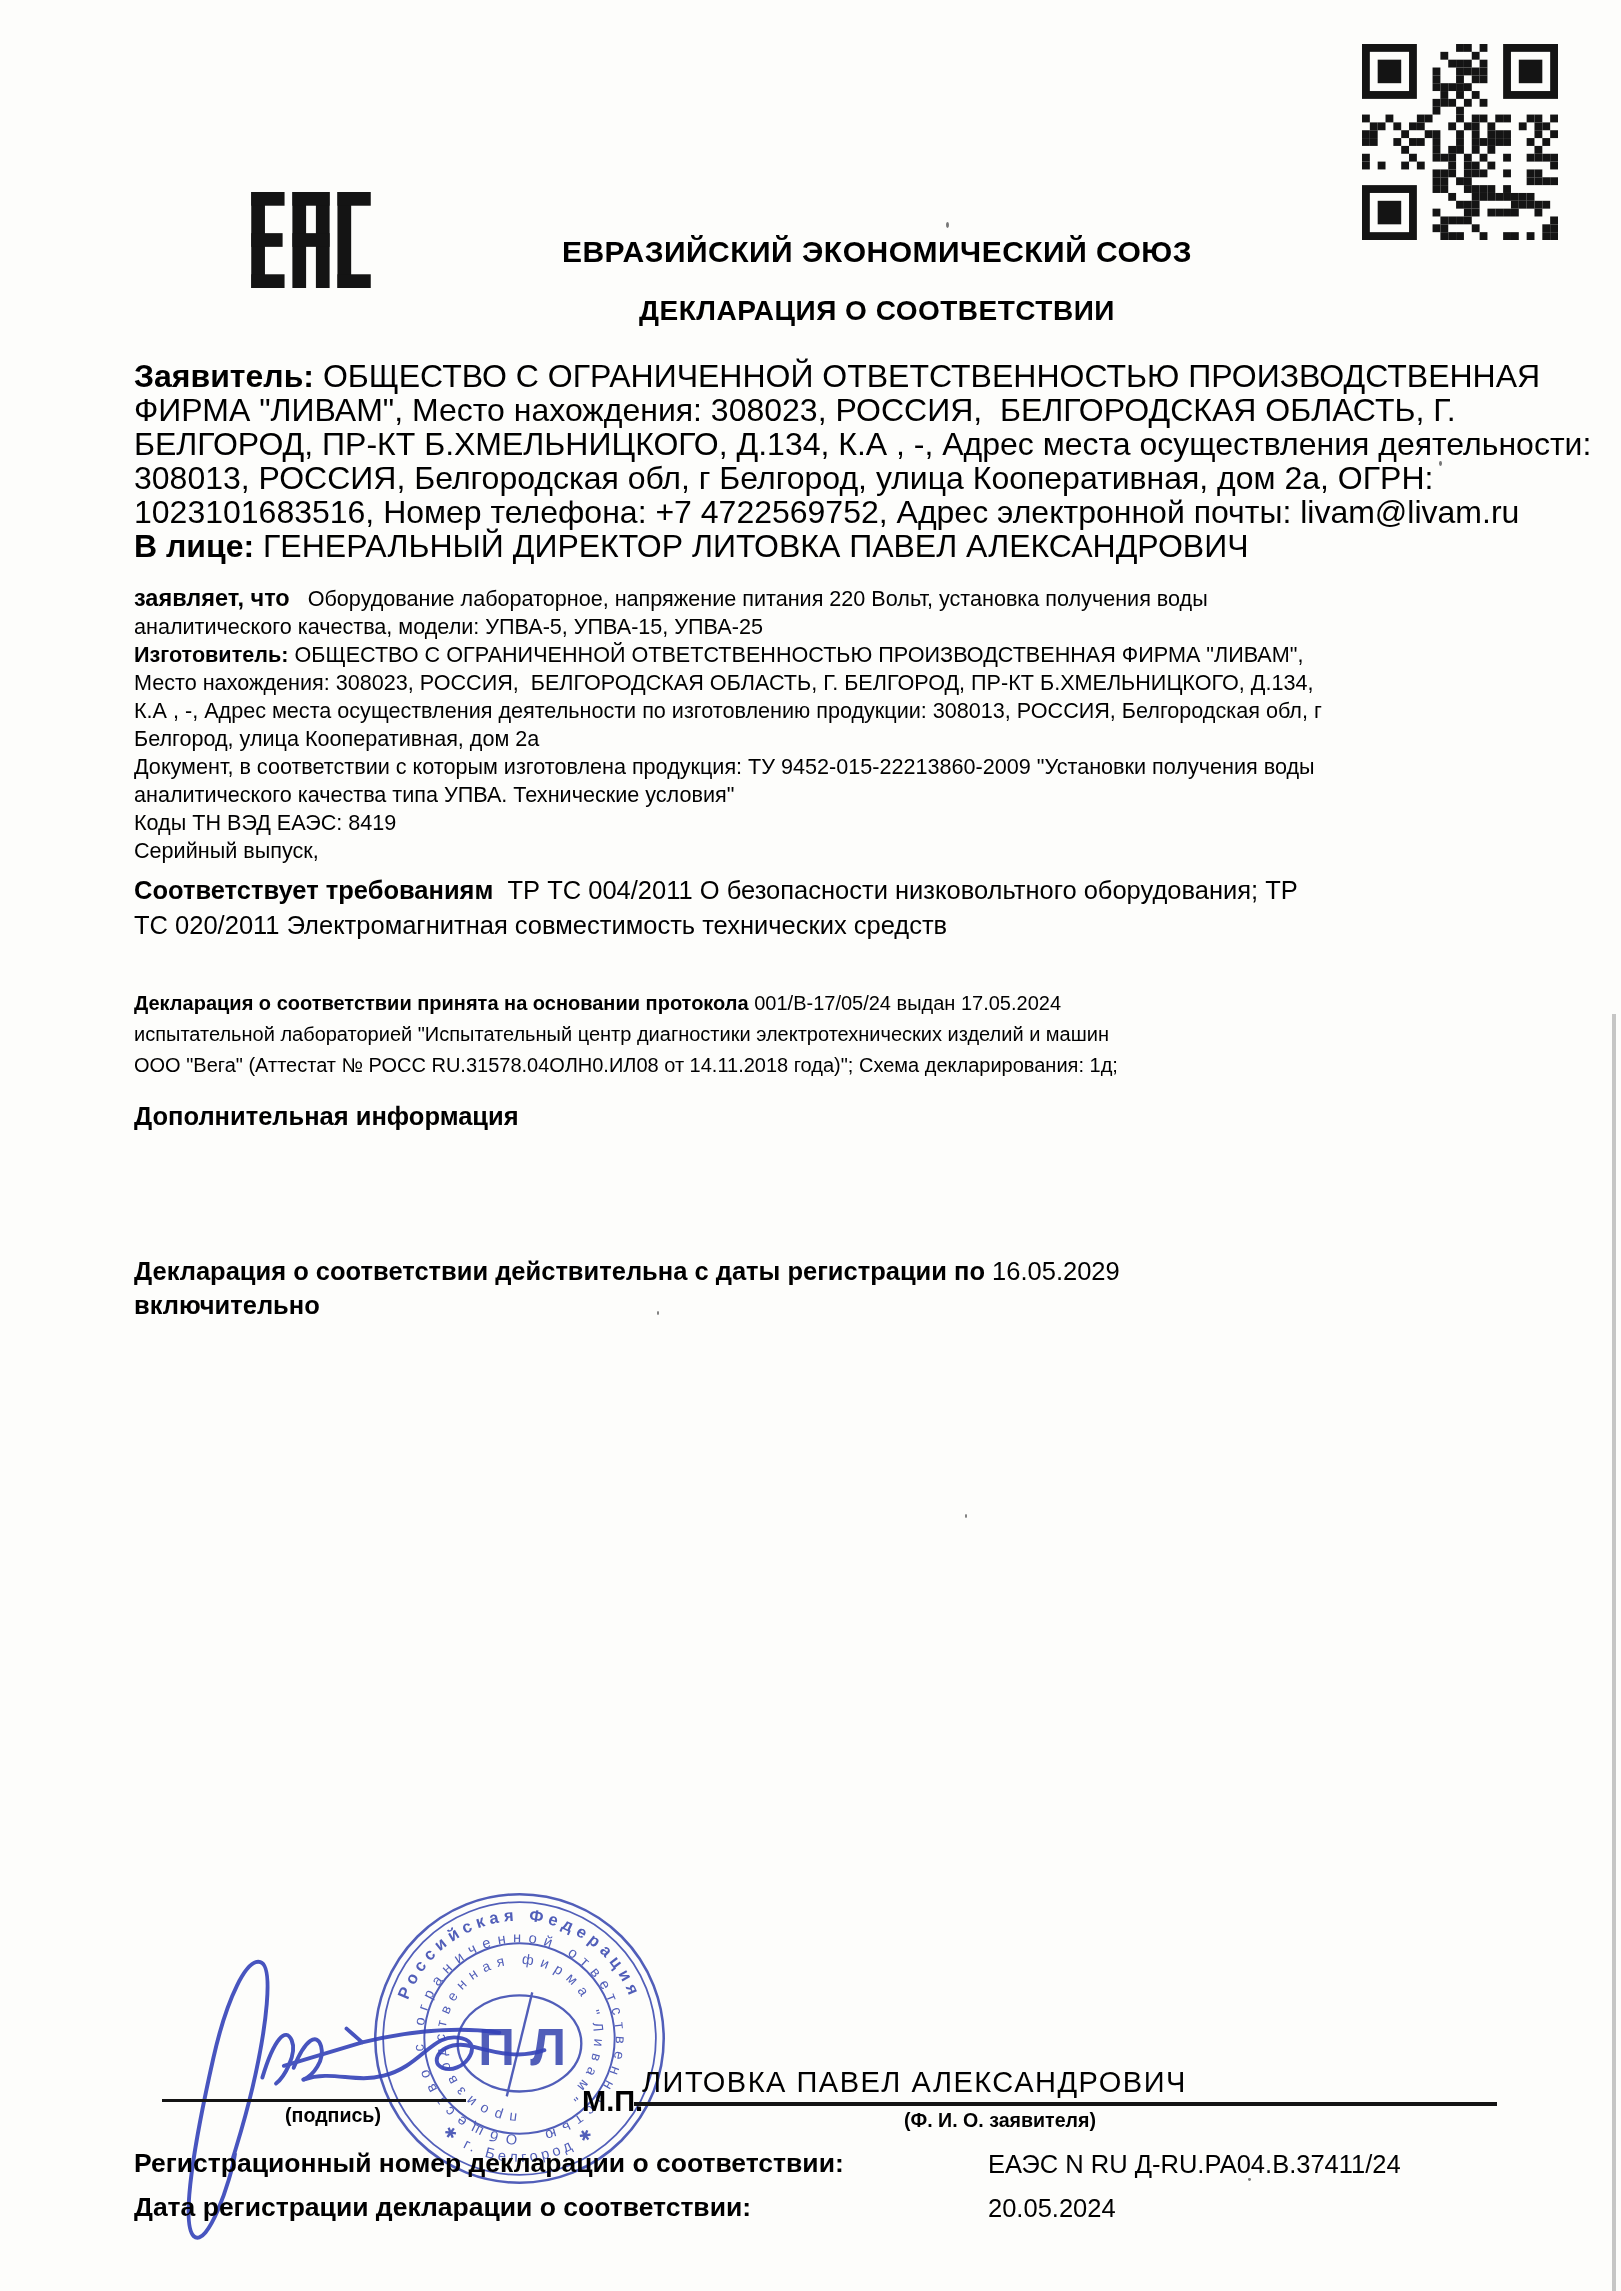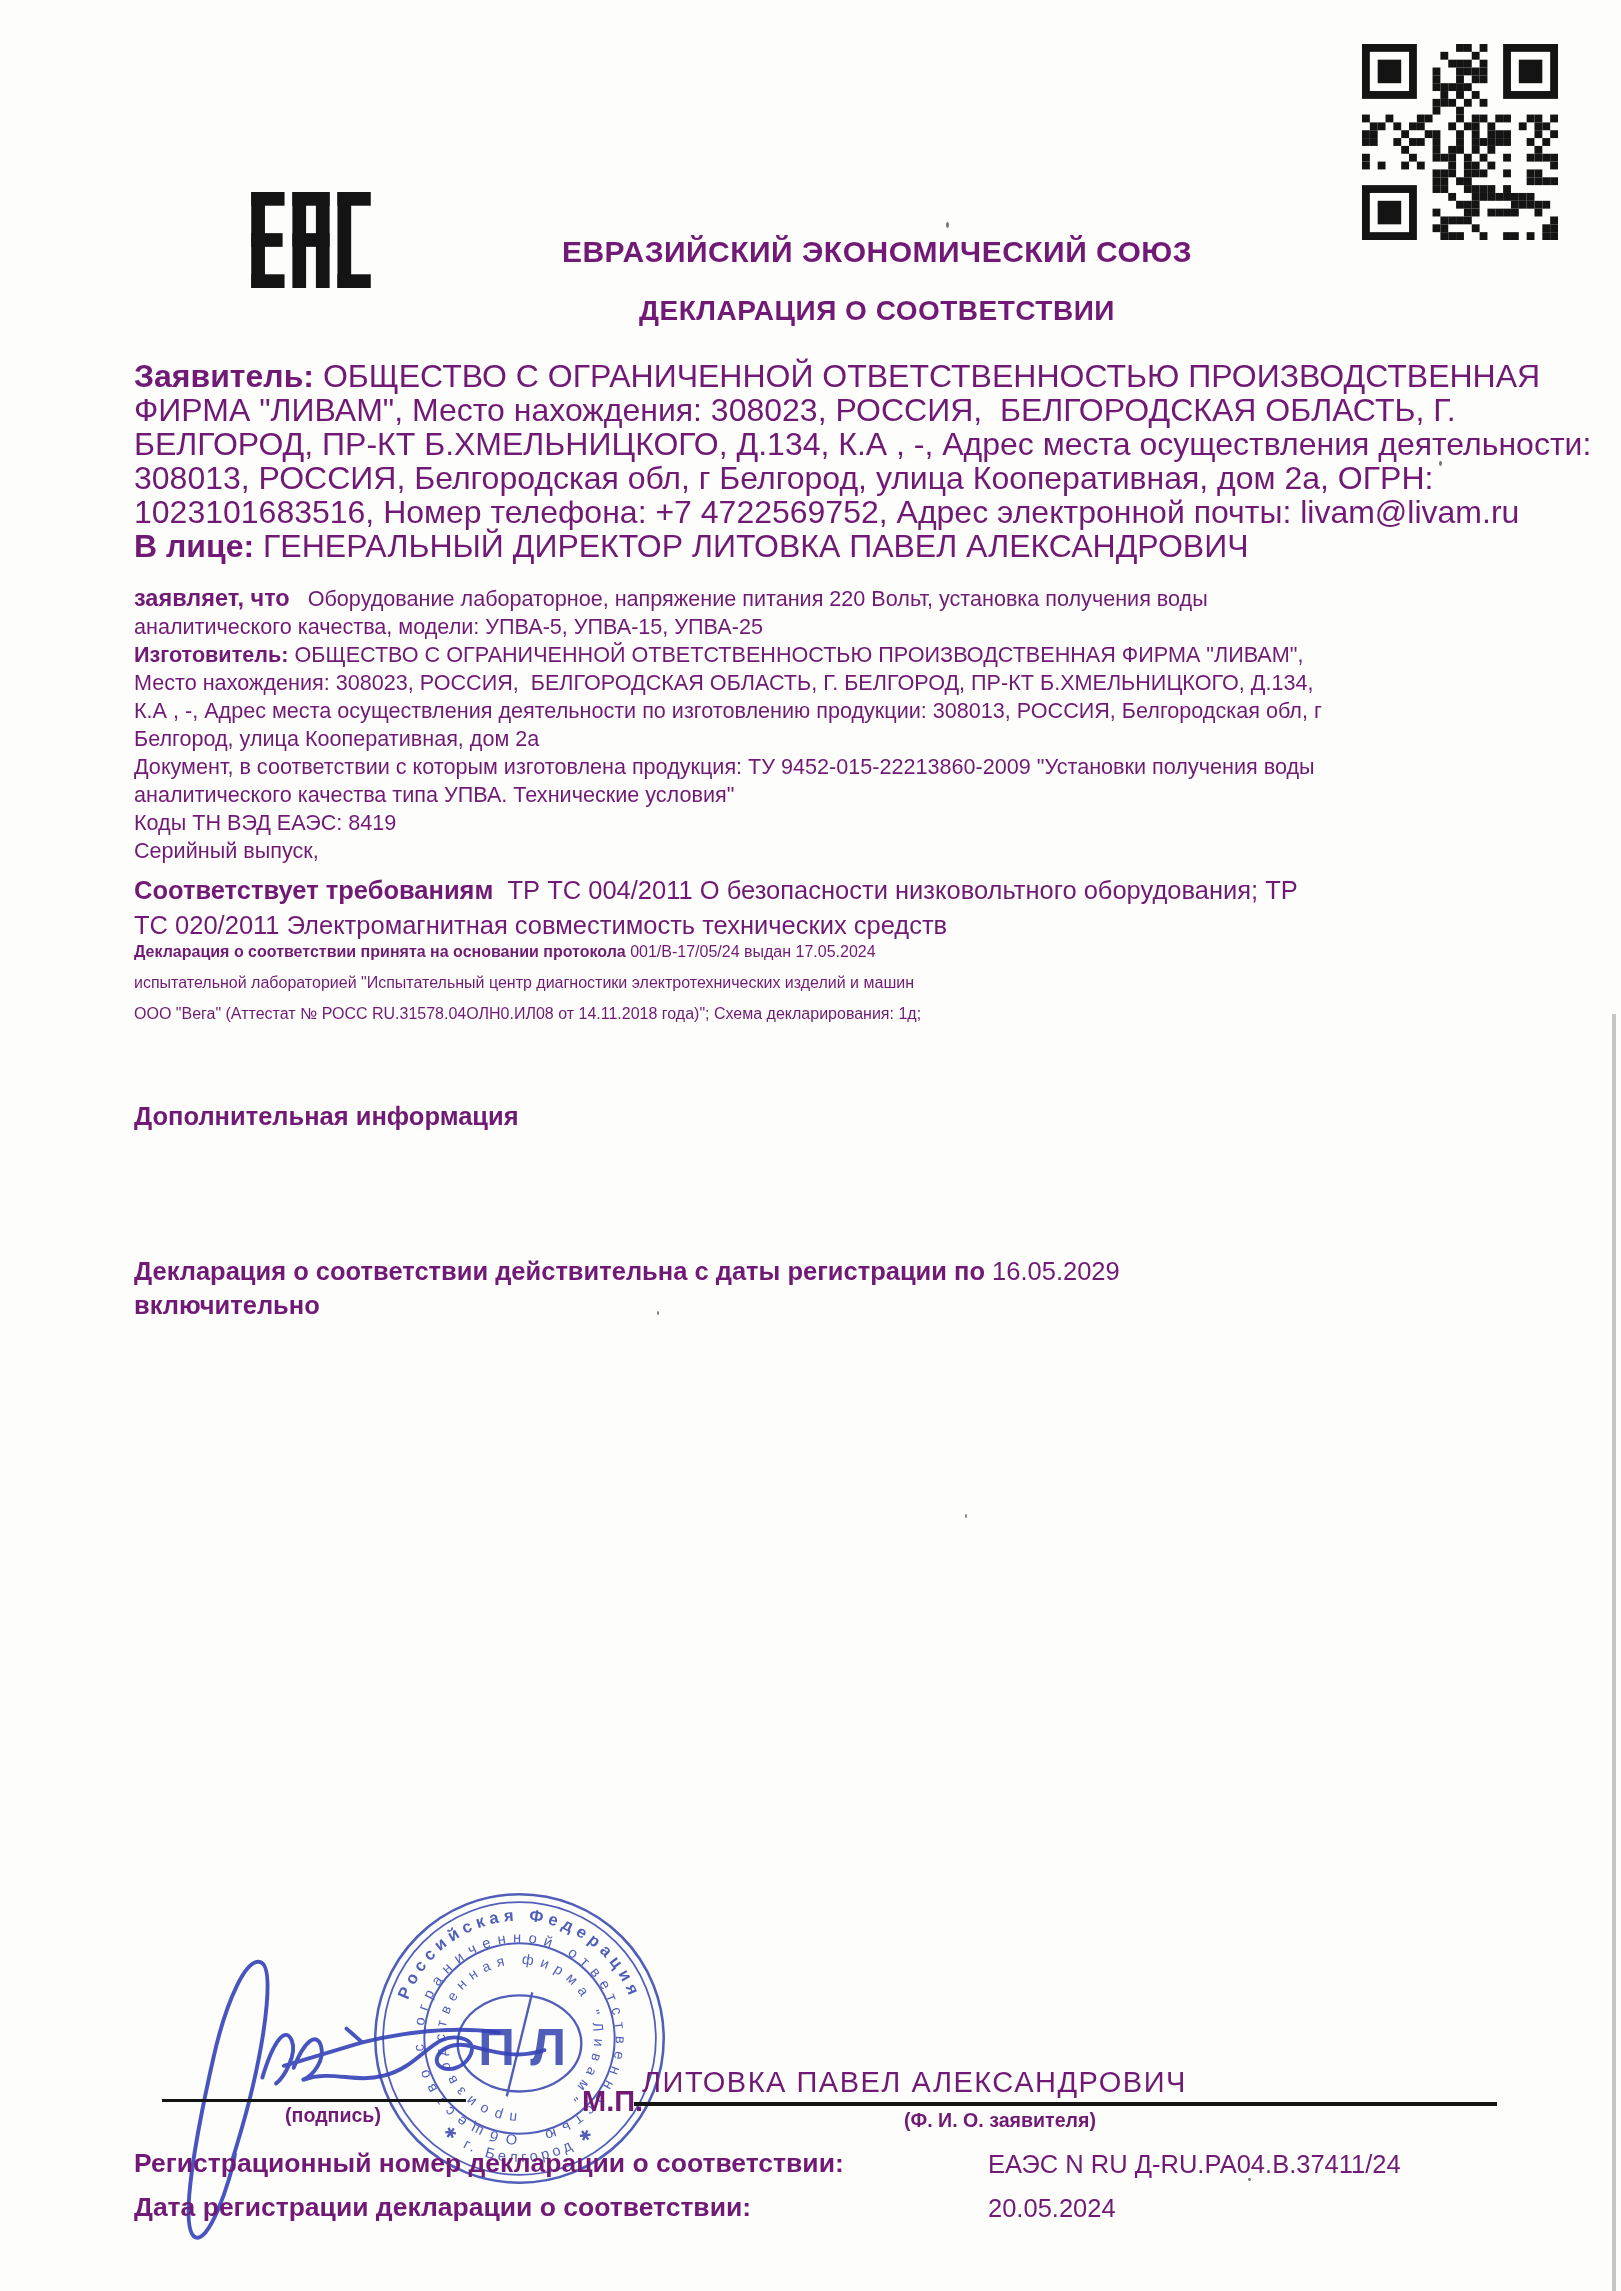--- a/index.html
+++ b/index.html
@@ -1,34 +1,34 @@
 <!DOCTYPE html>
 <html><head>
 <meta charset="utf-8">
 <style>
   html,body{margin:0;padding:0;background:#e8e8e8;}
   #page{
     position:relative;width:1621px;height:2292px;margin:0 auto;
     background:#fdfdfb;overflow:hidden;
     font-family:"Liberation Sans","DejaVu Sans",sans-serif;
-    color:#701a75;
+    color:#000000;
   }
   .abs{position:absolute;}
   .blk .line{white-space:pre;}
   .b{font-weight:bold;}
   .big{font-weight:bold;font-size:23.5px;}
   
   #titles{left:333px;top:235px;width:1088px;text-align:center;font-weight:bold;}
   #title-union{font-size:30px;letter-spacing:0.5px;}
   #title-decl{font-size:28px;letter-spacing:0.5px;margin-top:25.5px;}
   
   #blk-applicant{left:134px;top:359px;width:1372px;font-size:32px;line-height:34px;}
   #blk-product{left:134px;top:584px;width:1372px;font-size:21.6px;line-height:28px;}
   #blk-conform{left:134px;top:873px;width:1372px;font-size:25.5px;line-height:35px;}
-  #blk-protocol{left:134px;top:936px;width:1372px;font-size:16px;line-height:31px;}
+  #blk-protocol{left:134px;top:988px;width:1372px;font-size:20px;line-height:31px;}
   #blk-addinfo{left:134px;top:1102px;font-size:25.5px;font-weight:bold;}
   #blk-valid{left:134px;top:1226px;width:1372px;font-size:25.5px;line-height:34px;margin-top:28px;}
   
   .rule{position:absolute;background:#141414;}
   #sig-caption{left:176px;top:2104px;width:314px;text-align:center;font-size:19.6px;font-weight:bold;}
   #mp-label{left:582px;top:2049px;font-size:29px;font-weight:bold;margin-top:36px;}
   #fio-name{left:642px;top:2066px;font-size:29px;letter-spacing:1.5px;}
   #fio-caption{left:755px;top:2109px;width:490px;text-align:center;font-size:19.6px;font-weight:bold;}
   .reg-label{left:134px;font-size:26.5px;font-weight:bold;}
   .reg-value{left:988px;font-size:25.5px;}

